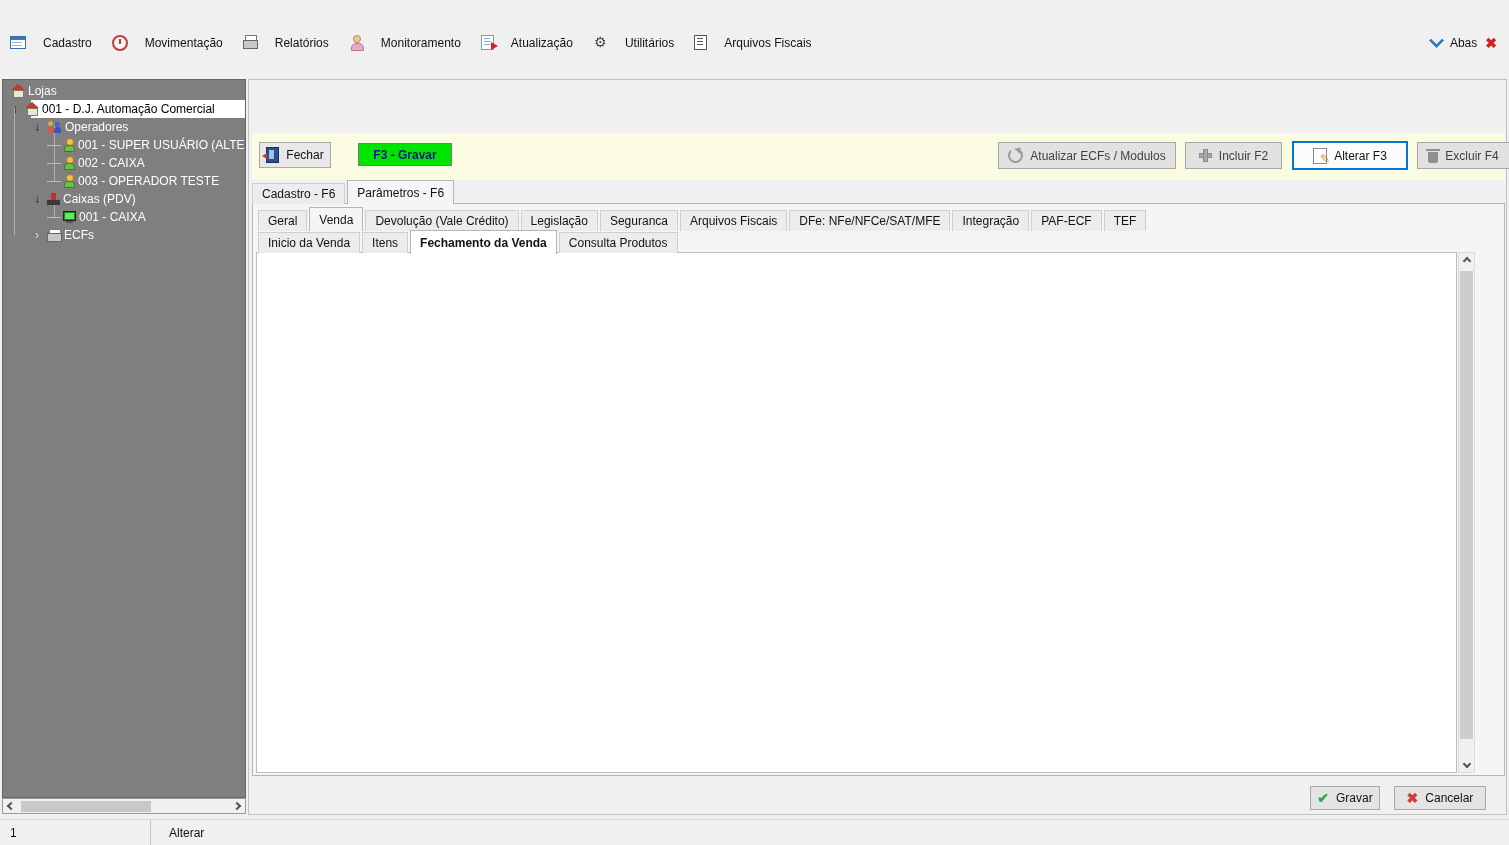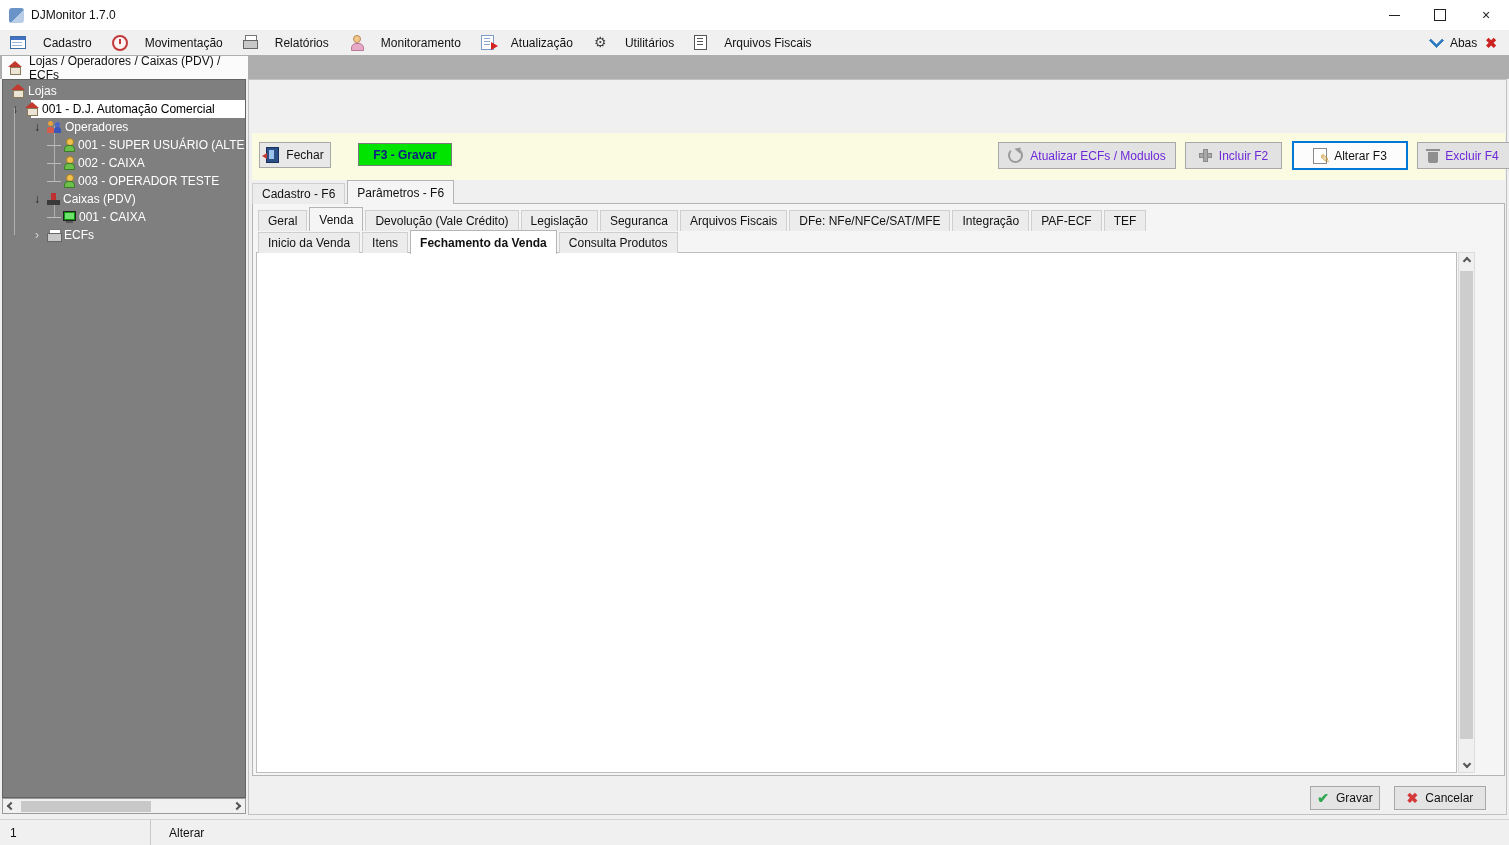--- a/index.html
+++ b/index.html
@@ -85,21 +85,21 @@
   .mainpanel{left:248px;top:79px;width:1259px;height:736px;background:#f0f0f0;border:1px solid #c2c2c2;box-sizing:border-box;}
   .banner{left:252px;top:84px;width:1253px;height:49px;background:#abc6e8;}
   .banner-title{position:absolute;left:0;right:0;top:6px;text-align:center;font-size:31px;font-weight:bold;color:#1414e6;text-shadow:1px 1px 1px #6c86ac;}
   .big-house{position:absolute;left:14px;top:5px;width:46px;height:38px;}
   .big-house::before{content:"";position:absolute;left:1px;top:0;border-left:22px solid transparent;border-right:22px solid transparent;border-bottom:15px solid #cc3322;}
   .big-house::after{content:"";position:absolute;left:7px;top:15px;width:30px;height:20px;background:#f0f0ee;border:1px solid #909090;}
   .big-house .door{position:absolute;left:19px;top:22px;width:8px;height:14px;background:#9a9a9a;z-index:2;}
 
   .yellowband{left:252px;top:133px;width:1253px;height:47px;background:#fbfbe2;}
   .wbtn{display:inline-flex;align-items:center;justify-content:center;gap:7px;background:#e4e4e4;border:1px solid #a8a8a8;color:#111;box-sizing:border-box;}
-  .wbtn.disabled{color:#6d28d9;background:#e2e2e2;}
+  .wbtn.disabled{color:#404040;background:#e2e2e2;}
   .wbtn.focus{border:2px solid #0078d7;background:#fcfcfc;}
   .f3badge{position:absolute;left:358px;top:143px;width:94px;height:23px;background:#00e400;border:1px solid #7a7a7a;color:#101888;font-weight:bold;display:flex;align-items:center;justify-content:center;box-sizing:border-box;}
 
   .ic{display:inline-block;position:relative;flex:none;}
   .ic-door{width:11px;height:14px;background:#2c4f86;border:1px solid #16325c;}
   .ic-door::before{content:"";position:absolute;left:2px;top:2px;width:5px;height:9px;background:#9cc3ee;}
   .ic-door::after{content:"";position:absolute;left:-5px;top:5px;border-right:5px solid #c23a2e;border-top:3px solid transparent;border-bottom:3px solid transparent;}
   .ic-refresh{width:11px;height:11px;border:2px solid #9a9a9a;border-radius:50%;border-top-color:transparent;}
   .ic-refresh::after{content:"";position:absolute;right:-2px;top:-3px;border-bottom:5px solid #9a9a9a;border-left:4px solid transparent;border-right:4px solid transparent;transform:rotate(40deg);}
   .ic-plus{width:13px;height:13px;}
@@ -162,35 +162,20 @@
 
   
   .statusbar{left:0;top:819px;width:1509px;height:26px;background:#f0f0f0;border-top:1px solid #d4d4d4;display:flex;align-items:stretch;}
   .st-cell{display:flex;align-items:center;padding-left:10px;border-right:1px solid #c8c8c8;}
 </style>
 </head>
 <body>
 
 <div id="app">
 
-  <div class="abs titlebar">
-    <span class="dj-logo"></span>
-    <span class="title-text">DJMonitor 1.7.0</span>
-    <div class="win-controls">
-      <div class="win-btn">
-          <span class="minbar"></span>
-        </div>
-      <div class="win-btn">
-          <span class="maxbox"></span>
-        </div>
-      <div class="win-btn">
-          <span>×</span>
-        </div>
-    </div>
-  </div>
 
   <div class="abs menubar">
     <div class="menu-item">
         <span class="mi mi-table"></span>
         <span>Cadastro</span>
       </div>
     <div class="menu-item">
         <span class="mi mi-clock"></span>
         <span>Movimentação</span>
       </div>
@@ -214,26 +199,20 @@
         <span class="mi mi-doc"></span>
         <span>Arquivos Fiscais</span>
       </div>
     <div class="abas-box">
       <span class="chv dn"></span>
       <span>Abas</span>
       <span class="x-red">✖</span>
     </div>
   </div>
 
-  <div class="abs worktabs">
-    <div class="worktab">
-      <span class="ti ti-house"></span>
-      <span>Lojas / Operadores / Caixas (PDV) / ECFs</span>
-    </div>
-  </div>
 
   <div class="abs treepanel">
     <div class="vline" style="left:11px;top:28px;height:127px;"></div>
     <div class="vline" style="left:51px;top:46px;height:55px;"></div>
     <div class="vline" style="left:51px;top:118px;height:19px;"></div>
     <div class="trow l0" style="margin-top:2px;">
       <span class="ti ti-house"></span>
       <span>Lojas</span>
     </div>
     <div class="trow l1 selected">

